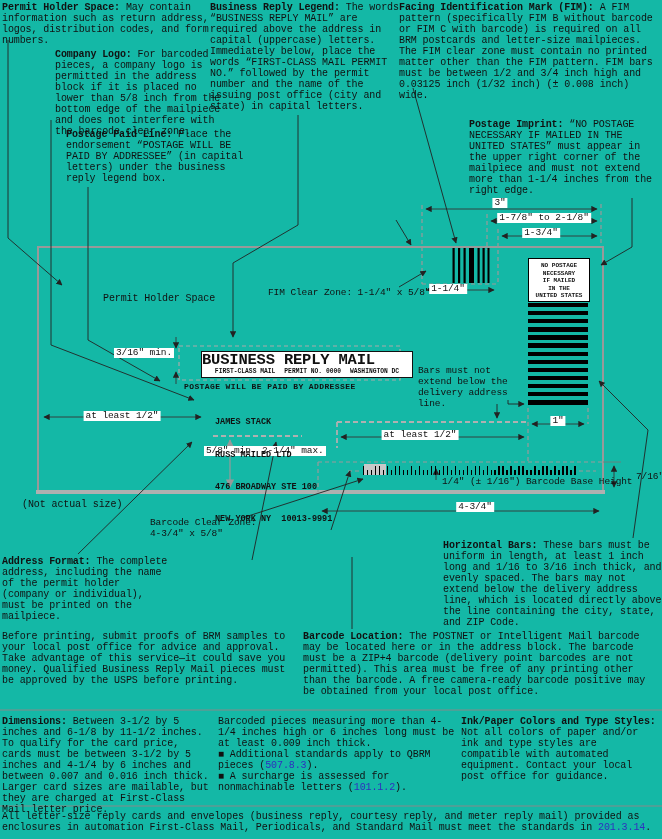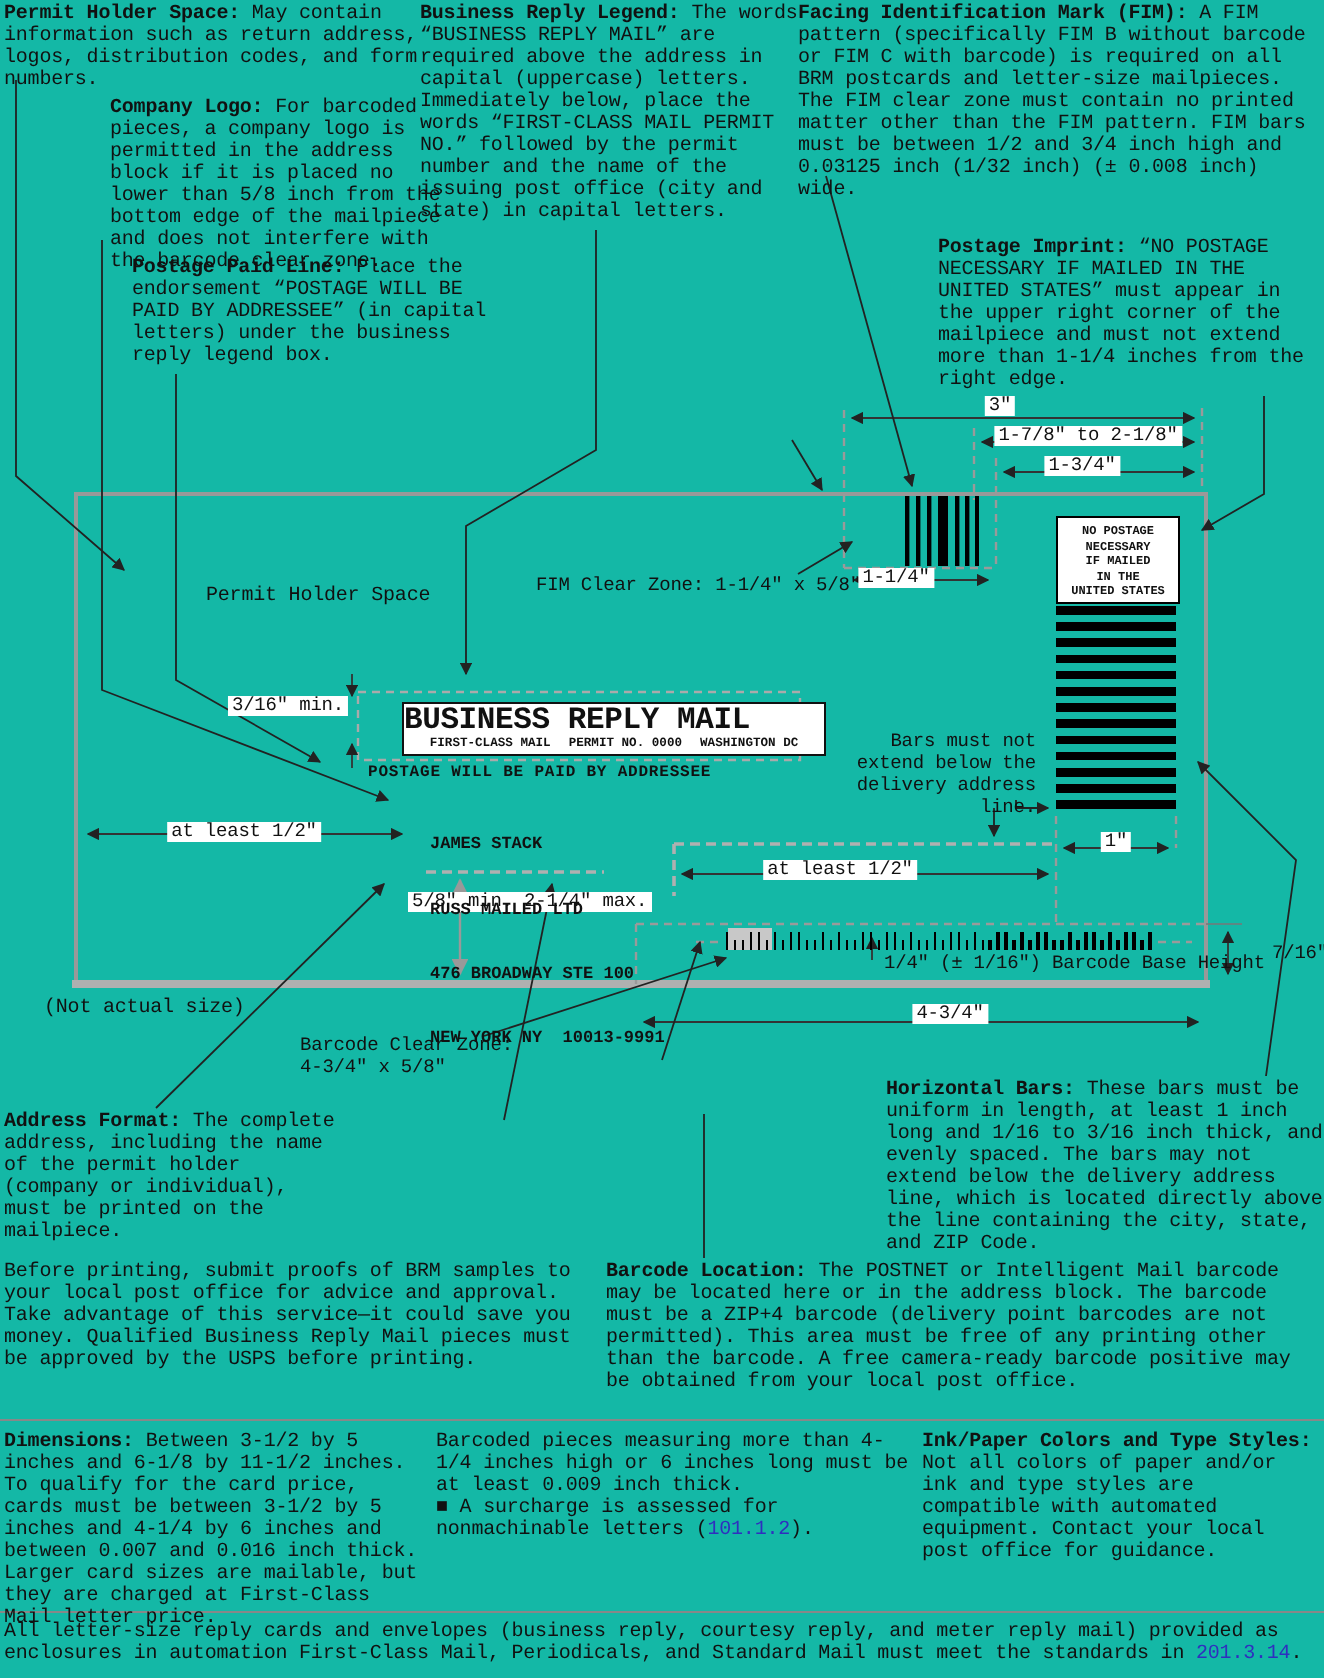--- a/index.html
+++ b/index.html
@@ -3,21 +3,21 @@
 <meta charset="utf-8">
 <style>
   html,body{margin:0;padding:0;background:#fff}
   #page{position:relative;width:662px;height:839px;background:#14b8a6;
         font-family:Liberation Mono, monospace;color:#111;overflow:hidden}
   svg.ov{position:absolute;left:0;top:0}
   .t{position:absolute;font-size:10px;line-height:11px;letter-spacing:-0.1px}
   .t b{font-weight:bold}
   .s9{font-size:9.5px;line-height:11px}
   .pre{white-space:pre-line}
-  .right{text-align:right}
+  .right{text-align:left}
   .dim{position:absolute;font-size:9.5px;line-height:10px;background:#fff;
        padding:0 2px;white-space:nowrap;letter-spacing:-0.1px}
   .ctr{transform:translateX(-50%)}
   .rgt{transform:translateX(-100%)}
   .lk{color:var(--lk,#2f2fbf)}
   .hbars{position:absolute;left:528px;top:303px;width:60px;height:103px;
          background:repeating-linear-gradient(to bottom,#000 0 4.3px,rgba(0,0,0,0) 4.3px 8.1px)}
   .postnet{position:absolute;left:363px;top:466px;width:216px;height:9px;
            display:flex;align-items:flex-end;gap:2.6px}
   .postnet i{width:1.4px;background:#000;display:block;flex:none}
@@ -255,20 +255,21 @@
   <div class="t" style="left:2px;top:631px;width:298px">Before printing, submit proofs of BRM samples to your local post office for advice and approval. Take advantage of this service—it could save you money. Qualified Business Reply Mail pieces must be approved by the USPS before printing.</div>
   <div class="t" style="left:303px;top:631px;width:359px">
     <b>Barcode Location:</b><span> The POSTNET or Intelligent Mail barcode may be located here or in the address block. The barcode must be a ZIP+4 barcode (delivery point barcodes are not permitted). This area must be free of any printing other than the barcode. A free camera-ready barcode positive may be obtained from your local post office.</span>
   </div>
 
   <div class="t" style="left:2px;top:716px;width:212px">
     <b>Dimensions:</b><span> Between 3-1/2 by 5 inches and 6-1/8 by 11-1/2 inches. To qualify for the card price, cards must be between 3-1/2 by 5 inches and 4-1/4 by 6 inches and between 0.007 and 0.016 inch thick. Larger card sizes are mailable, but they are charged at First-Class Mail letter price.</span>
   </div>
   <div class="t" style="left:218px;top:716px;width:238px">
     <div>Barcoded pieces measuring more than 4-1/4 inches high or 6 inches long must be at least 0.009 inch thick.</div>
+    <div><span>■ Additional standards apply to QBRM pieces (</span><span class="lk">507.8.3</span><span>).</span></div>
     <div><span>■ A surcharge is assessed for nonmachinable letters (</span><span class="lk">101.1.2</span><span>).</span></div>
   </div>
   <div class="t" style="left:461px;top:716px;width:199px">
     <b>Ink/Paper Colors and Type Styles:</b><span> Not all colors of paper and/or ink and type styles are compatible with automated equipment. Contact your local post office for guidance.</span>
   </div>
 
   <div class="t" style="left:2px;top:811px;width:658px">
     <span>All letter-size reply cards and envelopes (business reply, courtesy reply, and meter reply mail) provided as enclosures in automation First-Class Mail, Periodicals, and Standard Mail must meet the standards in </span><span class="lk">201.3.14</span><span>.</span>
   </div>
 

